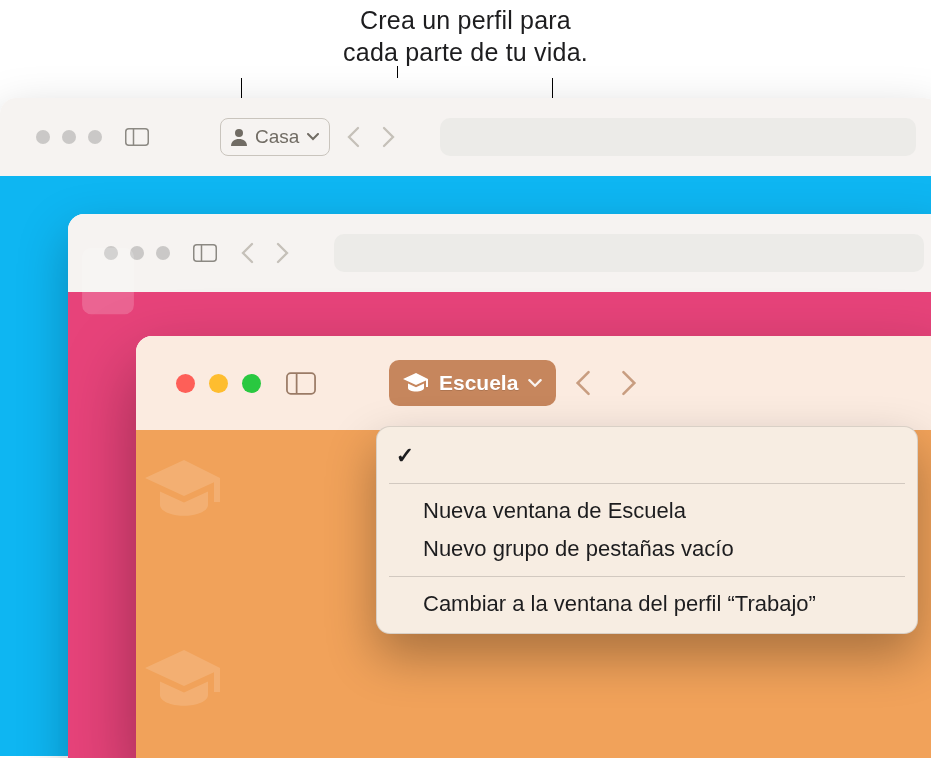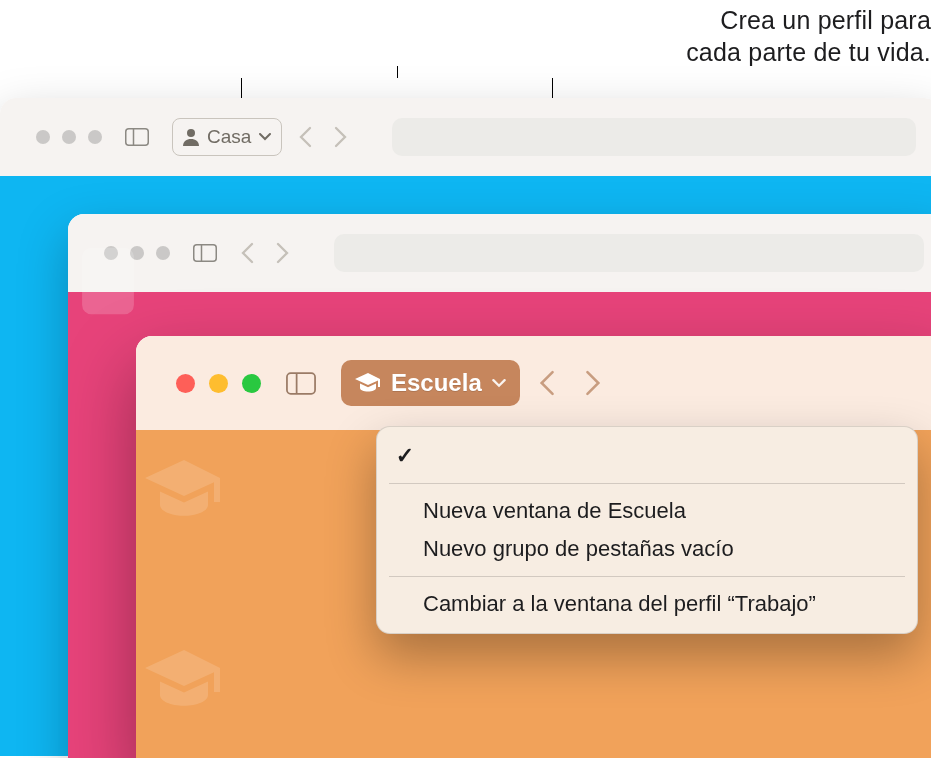--- a/index.html
+++ b/index.html
@@ -18,21 +18,21 @@
     width: 931px;
     height: 758px;
   }
 
   
   .callout-text {
     position: absolute;
     top: 4px;
     left: 0;
     width: 931px;
-    text-align: right;
+    text-align: center;
     font-size: 25px;
     line-height: 32px;
     color: #1d1d1f;
     letter-spacing: .2px;
   }
   .callout-bracket {
     position: absolute;
     left: 241px;
     top: 78px;
     width: 310px;
@@ -88,20 +88,21 @@
   }
 
   .profile-pill {
     display: inline-flex;
     align-items: center;
     gap: 8px;
     border-radius: 8px;
     padding: 0 10px;
     height: 36px;
     font-weight: 500;
+    margin-left: 48px;
   }
 
   .nav-arrows {
     display: flex;
     gap: 22px;
     align-items: center;
   }
 
   .url-field {
     flex: 1;
@@ -167,21 +168,21 @@
     height: 340px;
     background: #f1a25a;
     position: relative;
   }
   .w3 .dot { width: 19px; height: 19px; }
   .w3 .traffic-lights { gap: 14px; }
   .w3 .sidebar-btn { color: #9a7b66; width: 44px; height: 38px; }
   .w3 .profile-pill {
     background: #c6865d;
     color: #ffffff;
-    font-size: 24px;
+    font-size: 21px;
     height: 46px;
     padding: 0 14px;
     border-radius: 10px;
     font-weight: 600;
     text-shadow: 0 1px 0 rgba(0,0,0,.12);
     gap: 10px;
   }
   .w3 .profile-pill .chev { opacity: .9; }
   .w3 .nav-arrows { color: #c89d80; gap: 30px; }
 

